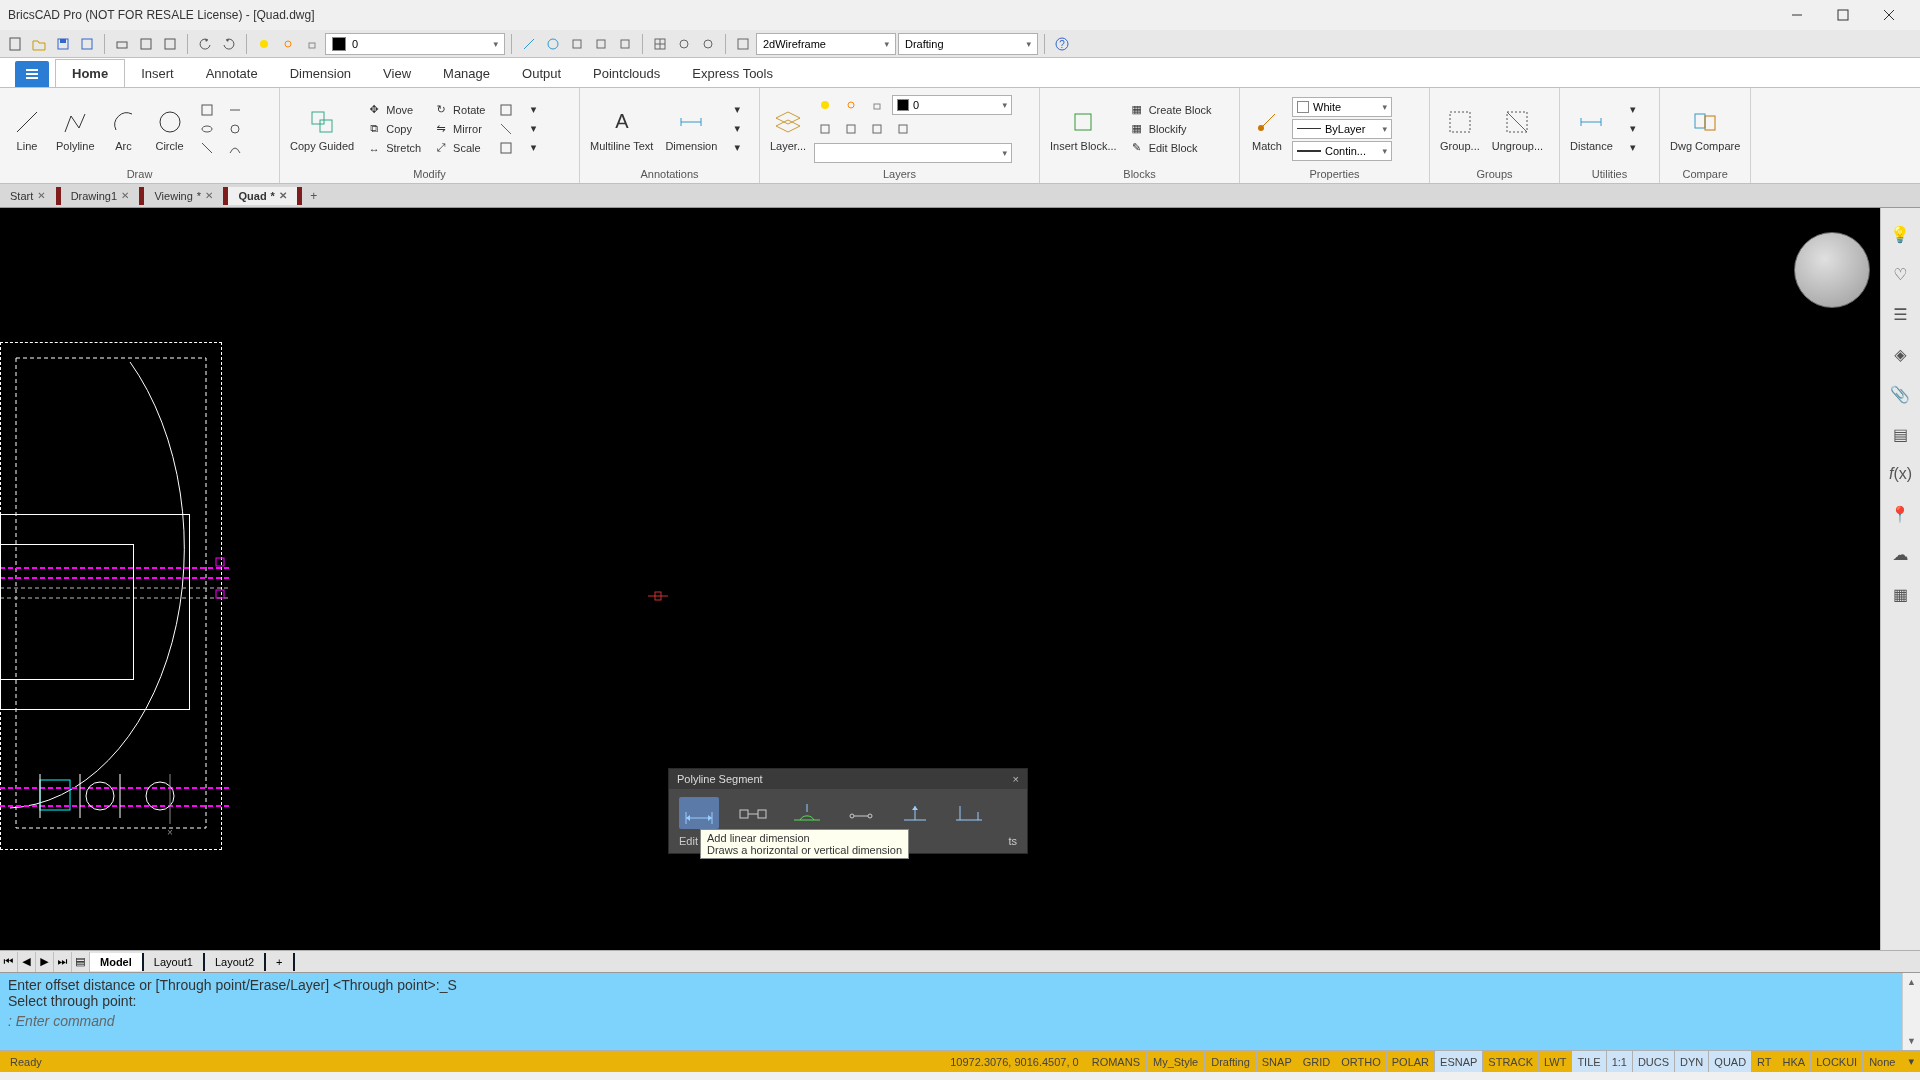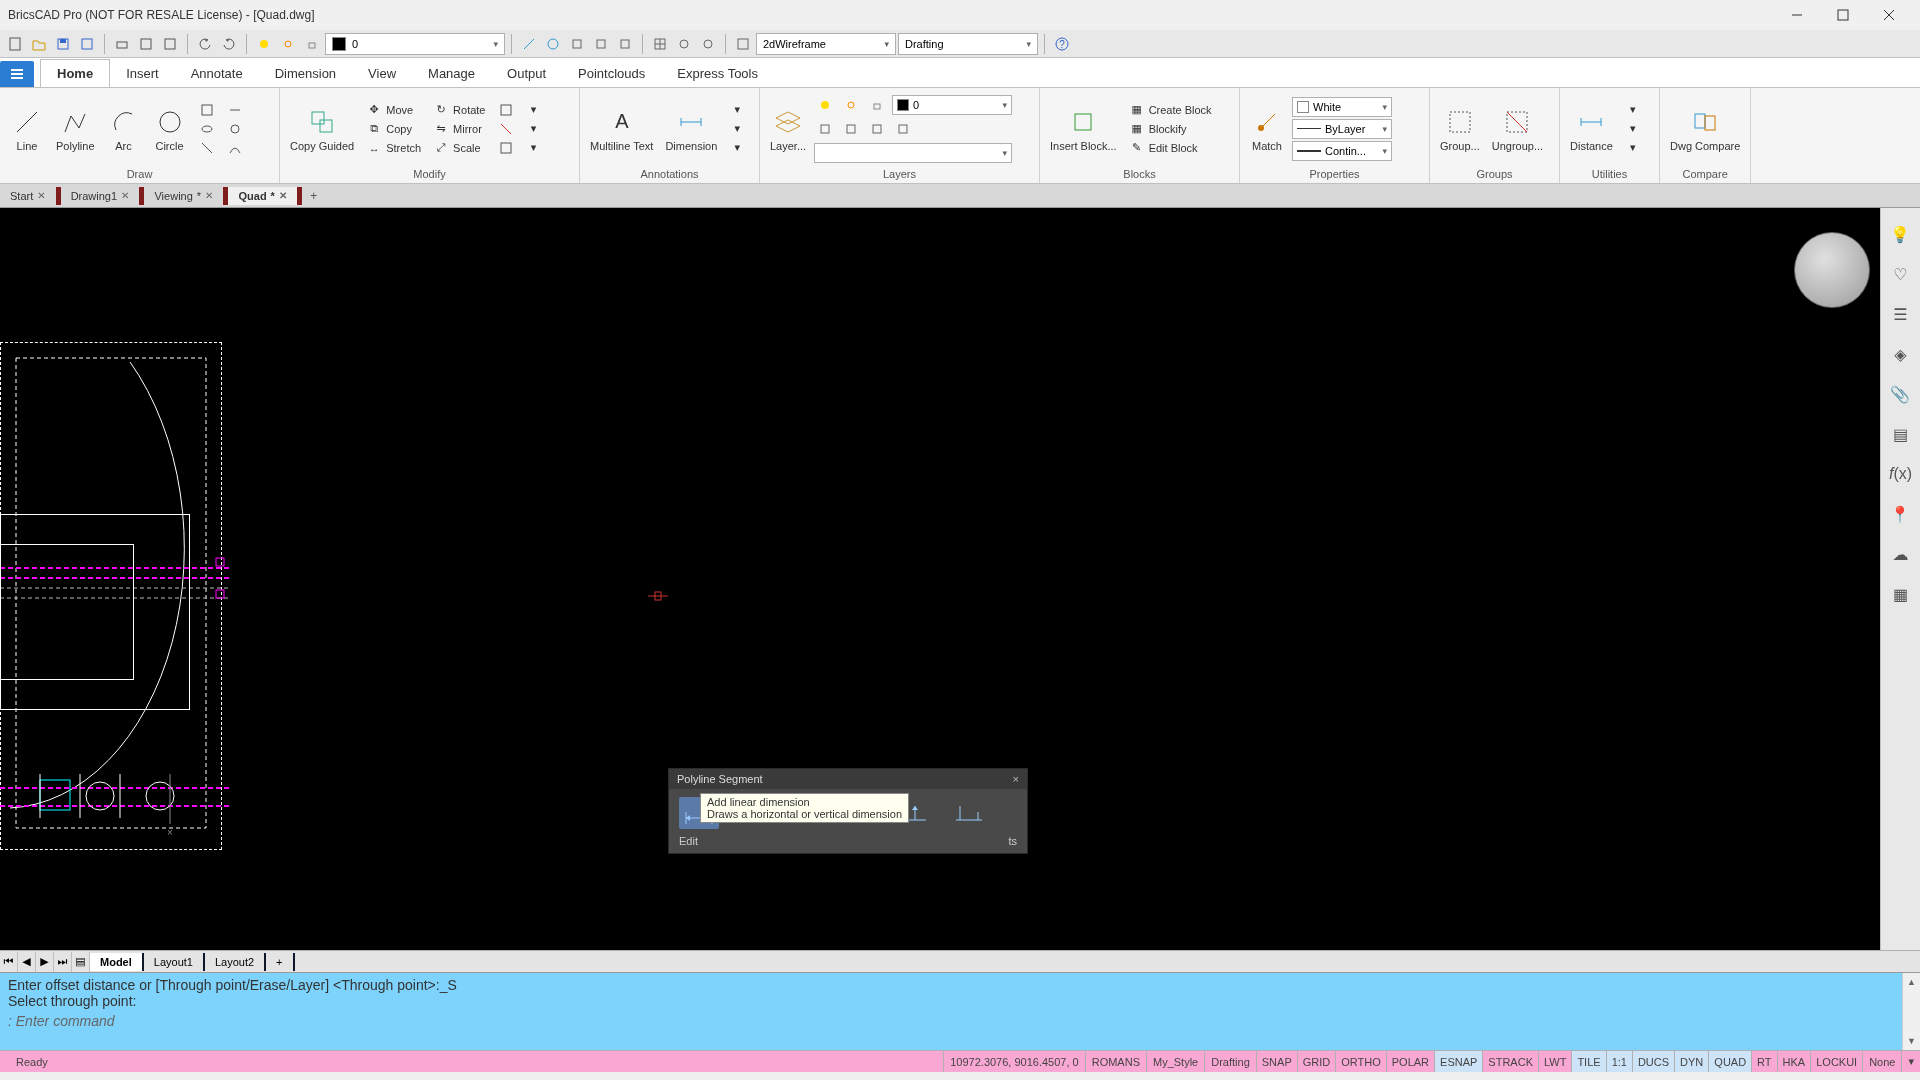--- a/index.html
+++ b/index.html
@@ -13,21 +13,21 @@
 
 
 .qat { height: 28px; background: #e8e8e8; border-bottom: 1px solid #c0c0c0; display: flex; align-items: center; padding: 0 4px; gap: 2px; }
 .qat-btn { width: 22px; height: 22px; display: flex; align-items: center; justify-content: center; cursor: pointer; border-radius: 2px; }
 .qat-sep { width: 1px; height: 20px; background: #b0b0b0; margin: 0 4px; }
 .qat-combo { height: 22px; border: 1px solid #b0b0b0; background: #fff; font-size: 11px; padding: 0 20px 0 6px; min-width: 180px; display: flex; align-items: center; position: relative; }
 .qat-combo::after { content: "▾"; position: absolute; right: 6px; font-size: 9px; color: #666; }
 .qat-swatch { width: 14px; height: 14px; background: #000; border: 1px solid #888; margin-right: 6px; }
 
 
-.ribbon-tabs { height: 30px; background: #fff; display: flex; align-items: flex-end; padding: 0 0; border-bottom: 1px solid #c0c0c0; }
+.ribbon-tabs { height: 30px; background: #fff; display: flex; align-items: flex-end; padding: 0 15px; border-bottom: 1px solid #c0c0c0; }
 .app-btn { width: 34px; height: 26px; background: #2b7cd3; margin-right: 6px; display: flex; align-items: center; justify-content: center; border-radius: 2px 2px 0 0; }
 .ribbon-tab { padding: 6px 16px; font-size: 13px; color: #333; cursor: pointer; }
 .ribbon-tab.active { background: #fff; border: 1px solid #c0c0c0; border-bottom: none; font-weight: 600; }
 
 
 .ribbon { height: 96px; background: #f5f5f5; border-bottom: 1px solid #c0c0c0; display: flex; }
 .panel { border-right: 1px solid #d0d0d0; display: flex; flex-direction: column; padding: 2px 6px; }
 .panel-body { flex: 1; display: flex; align-items: center; gap: 4px; }
 .panel-title { font-size: 11px; color: #555; text-align: center; padding: 1px 0; }
 .big-btn { display: flex; flex-direction: column; align-items: center; gap: 2px; font-size: 11px; color: #333; cursor: pointer; padding: 2px 4px; min-width: 42px; }
@@ -60,39 +60,39 @@
 .solid-box { border: 1px solid #fff; }
 
 
 .quad-popup { position: absolute; left: 668px; top: 560px; width: 360px; background: #494949; border: 1px solid #2b2b2b; box-shadow: 0 4px 16px rgba(0,0,0,.5); }
 .quad-title { background: #3a3a3a; color: #ddd; font-size: 11px; padding: 4px 8px; display: flex; justify-content: space-between; }
 .quad-title .close { color: #bbb; cursor: pointer; }
 .quad-row { display: flex; padding: 8px 10px 4px; gap: 14px; align-items: flex-end; }
 .quad-ico { width: 40px; height: 32px; display: flex; align-items: center; justify-content: center; cursor: pointer; border-radius: 2px; }
 .quad-ico.hov { background: #5b7aa8; }
 .quad-footer { padding: 2px 10px 6px; font-size: 11px; color: #ccc; display: flex; justify-content: space-between; }
-.tooltip { position: absolute; left: 700px; top: 585px; background: #fffff0; border: 1px solid #888; padding: 2px 6px; font-size: 11px; color: #333; white-space: nowrap; z-index: 10; }
+.tooltip { position: absolute; left: 700px; top: 621px; background: #fffff0; border: 1px solid #888; padding: 2px 6px; font-size: 11px; color: #333; white-space: nowrap; z-index: 10; }
 .tooltip .tt-title { font-weight: 400; }
 
 
 .layout-tabs { height: 22px; background: #e4e4e4; border-top: 1px solid #b0b0b0; display: flex; align-items: center; font-size: 11px; }
 .layout-nav { display: flex; }
 .layout-nav-btn { width: 18px; height: 20px; display: flex; align-items: center; justify-content: center; border-right: 1px solid #c0c0c0; cursor: pointer; }
 .layout-tab { padding: 3px 10px; border-right: 2px solid #0f172a; cursor: pointer; }
 .layout-tab.active { background: #fff; font-weight: 600; }
 
 
 .cmd-area { height: 78px; background: #7dd3fc; border-top: 1px solid #999; font-family: "Consolas", monospace; font-size: 14px; color: #333; padding: 4px 8px; position: relative; }
 .cmd-line { white-space: pre; }
 .cmd-prompt { color: #666; font-style: italic; }
 .cmd-scroll { position: absolute; right: 0; top: 0; width: 18px; height: 100%; background: #f0f0f0; border-left: 1px solid #ccc; }
 .cmd-scroll-btn { height: 18px; display: flex; align-items: center; justify-content: center; font-size: 9px; color: #666; cursor: pointer; }
 
 
-.status { height: 22px; background: #f9a8d4; border-top: 1px solid #b0b0b0; display: flex; align-items: center; font-size: 11px; color: #444; padding-left: 6px; }
+.status { height: 22px; background: #eab308; border-top: 1px solid #b0b0b0; display: flex; align-items: center; font-size: 11px; color: #444; }
 .status-left { padding: 0 10px; flex: 0 0 auto; }
 .status-spacer { flex: 1; }
 .status-seg { padding: 0 6px; border-left: 1px solid #b0b0b0; height: 100%; display: flex; align-items: center; }
 .status-toggle { padding: 0 5px; border-left: 1px solid #b0b0b0; height: 100%; display: flex; align-items: center; cursor: pointer; }
 .status-toggle.on { background: #cde3f8; }
 
 
 svg { display: block; }
 </style>
 </head>

